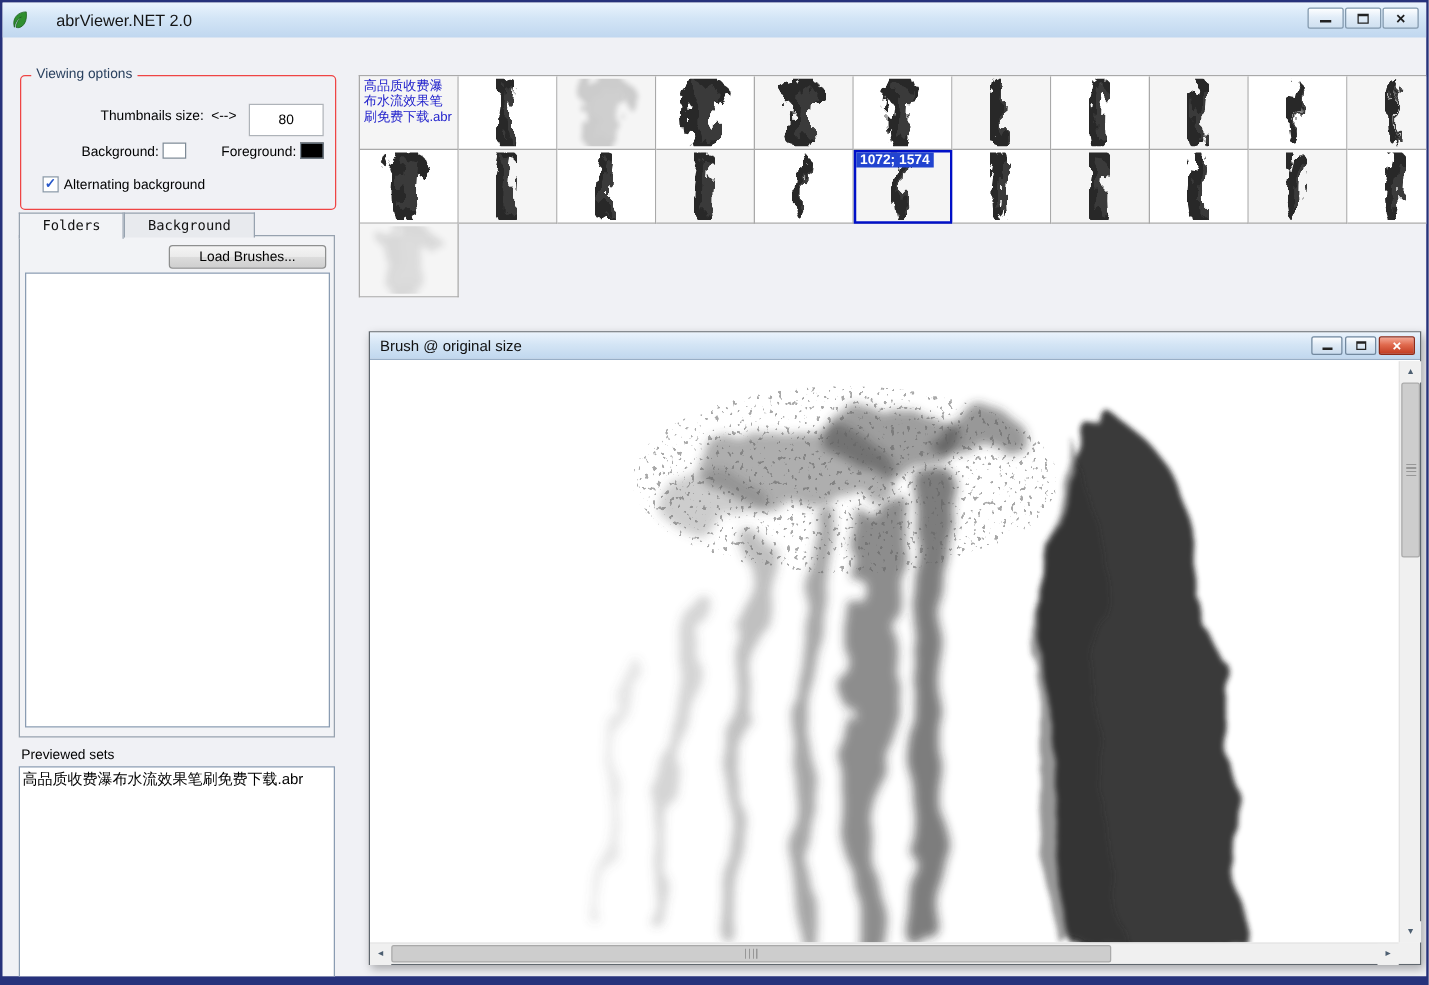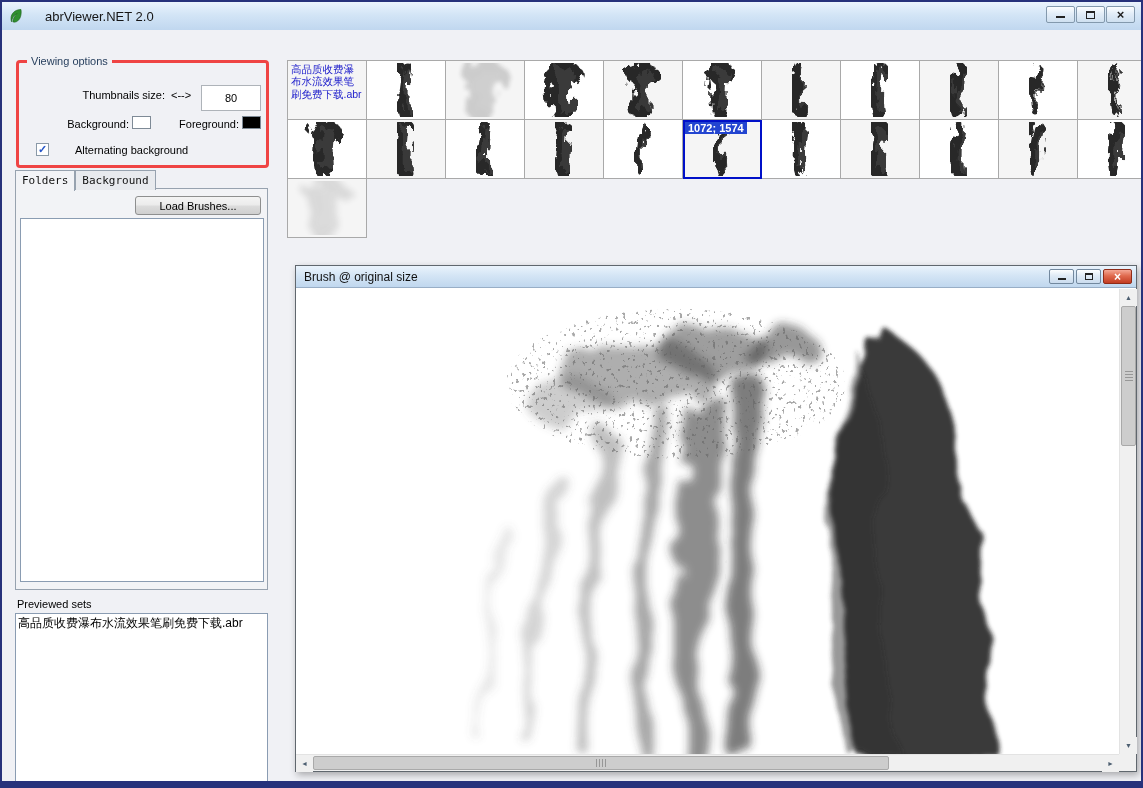--- a/index.html
+++ b/index.html
@@ -13,29 +13,29 @@
   .win-caption-btns{margin-left:auto;display:flex;gap:1px;align-self:flex-start;margin-top:4px;}
   .cap-btn{width:29px;height:17px;border:1px solid #8399ad;border-radius:2px;
     background:linear-gradient(#fdfeff,#e2edf8 45%,#cfe0f0);display:flex;align-items:center;justify-content:center;color:#1c1c1c;cursor:default;}
   .icon-min{display:block;width:9px;height:7px;border-bottom:2px solid #222;}
   .icon-max{display:block;width:9px;height:8px;border:1px solid #222;border-top-width:2px;background:#fff0;}
   .cap-close-glyph{font-size:13px;font-weight:bold;line-height:1;}
   
   .menubar{height:22px;display:flex;align-items:center;background:#eef1f6;padding-left:6px;}
   .menu-item{font-size:13px;color:#3a3a3a;padding:3px 10px;}
   
-  .groupbox{position:absolute;left:14px;top:58px;width:253px;height:108px;border:3px solid #ef4444;border-radius:4px;}
+  .groupbox{position:absolute;left:14px;top:58px;width:253px;height:108px;border:1px solid #ef4444;border-radius:4px;}
   .groupbox-title{position:absolute;left:8px;top:-8px;background:#f0f1f5;padding:0 4px;font-size:11px;color:#29415f;}
   .fld-label{position:absolute;font-size:11px;color:#000;}
   .size-input{position:absolute;left:182px;top:22px;width:60px;height:18px;border:1px solid #aeb3b9;font-size:11px;text-align:center;background:#fff;padding:12px;}
   .swatch{position:absolute;width:19px;height:13px;border:1px solid #7e8a96;}
   .checkbox{position:absolute;left:17px;top:80px;width:13px;height:13px;border:1px solid #8a99a8;background:#fff;
     font-size:11px;line-height:11px;text-align:center;color:#2757c9;font-weight:bold;}
   .tabs{position:absolute;left:13px;top:168px;display:flex;font-family:"DejaVu Sans Mono",monospace;font-size:11px;z-index:2;}
-  .tab{padding:3px 6px 2px;border:1px solid #97a2af;border-bottom:none;background:#e8eaee;color:#111;}
+  .tab{padding:3px 18px 2px;border:1px solid #97a2af;border-bottom:none;background:#e8eaee;color:#111;}
   .tab.active{background:#f2f3f6;padding-bottom:4px;margin-bottom:-1px;}
   .tab-panel{position:absolute;left:13px;top:186px;width:253px;height:402px;border:1px solid #97a2af;background:#f2f3f6;}
   .load-btn{position:absolute;left:119px;top:7px;width:126px;height:19px;border:1px solid #8e8f8f;border-radius:3px;
     background:linear-gradient(#f4f4f4,#ebebeb 48%,#dcdcdc 52%,#cfcfcf);font-size:11px;color:#000;}
   .folders-list{position:absolute;left:4px;top:29px;width:244px;height:364px;background:#fff;border:1px solid #8a9cb2;}
   .previewed-label{position:absolute;left:15px;top:596px;font-size:11px;color:#000;}
   .sets-list{position:absolute;left:13px;top:611px;width:253px;height:169px;background:#fff;border:1px solid #8a9cb2;overflow:hidden;}
   .set-item{font-size:12px;color:#000;padding:1px 2px;white-space:nowrap;}
   
   .grid{position:absolute;left:285px;top:58px;width:856px;overflow:hidden;border-top:1px solid #a9a9a9;border-left:1px solid #a9a9a9;}
@@ -104,21 +104,21 @@
   <div class="groupbox">
     <span class="groupbox-title">Viewing options</span>
     <span class="fld-label" style="left:46px;top:26px;width:100px;text-align:right;">Thumbnails size:</span>
     <span class="fld-label" style="left:152px;top:26px;">&lt;--&gt;</span>
     <input class="size-input" type="text" value="80" style="">
     <span class="fld-label" style="left:28px;top:55px;width:82px;text-align:right;">Background:</span>
     <span class="swatch" style="left: 113px; top: 53px; background: rgb(255, 255, 255);"></span>
     <span class="fld-label" style="left:142px;top:55px;width:78px;text-align:right;">Foreground:</span>
     <span class="swatch" style="left: 223px; top: 53px; background: rgb(0, 0, 0);"></span>
     <span class="checkbox"><span>✓</span></span>
-    <span class="fld-label" style="left:56px;top:81px;">Alternating background</span>
+    <span class="fld-label" style="left:34px;top:81px;">Alternating background</span>
   </div>
 
   <div class="tabs">
     <span class="tab active">Folders</span>
     <span class="tab">Background</span>
   </div>
 
   <div class="tab-panel">
     <button class="load-btn">Load Brushes...</button>
     <div class="folders-list"></div>

